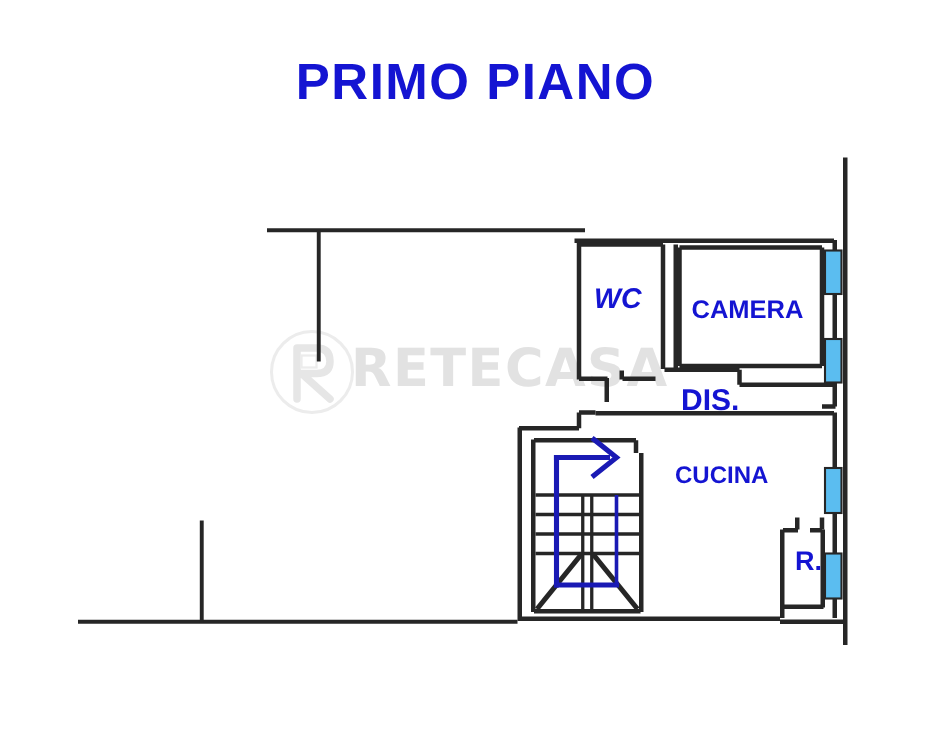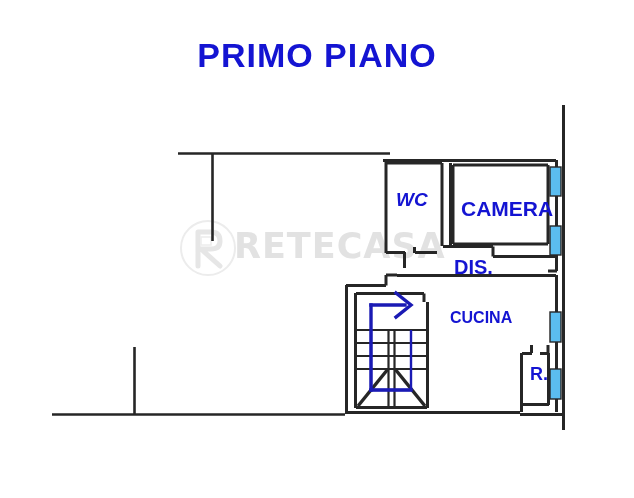--- a/index.html
+++ b/index.html
@@ -42,21 +42,21 @@
   }
   .room-label {
     position: absolute;
     color: #1414d2;
     font-family: "Liberation Sans", sans-serif;
     font-weight: bold;
     white-space: nowrap;
     line-height: 1;
   }
   #label-wc      { left: 396px; top: 190px; font-size: 19px; font-style: italic; }
-  #label-camera  { left: 461px; top: 198px; font-size: 21px; }
+  #label-camera  { left: 461px; top: 198px; font-size: 17px; }
   #label-dis     { left: 410px; top: 257px; font-size: 20px; margin-left: 44px; }
   #label-cucina  { left: 450px; top: 310px; font-size: 16px; }
   #label-r       { left: 530px; top: 365px; font-size: 18px; }
   #watermark {
     position: absolute;
     left: 178px;
     top: 212px;
     width: 300px;
     height: 64px;
     pointer-events: none;

